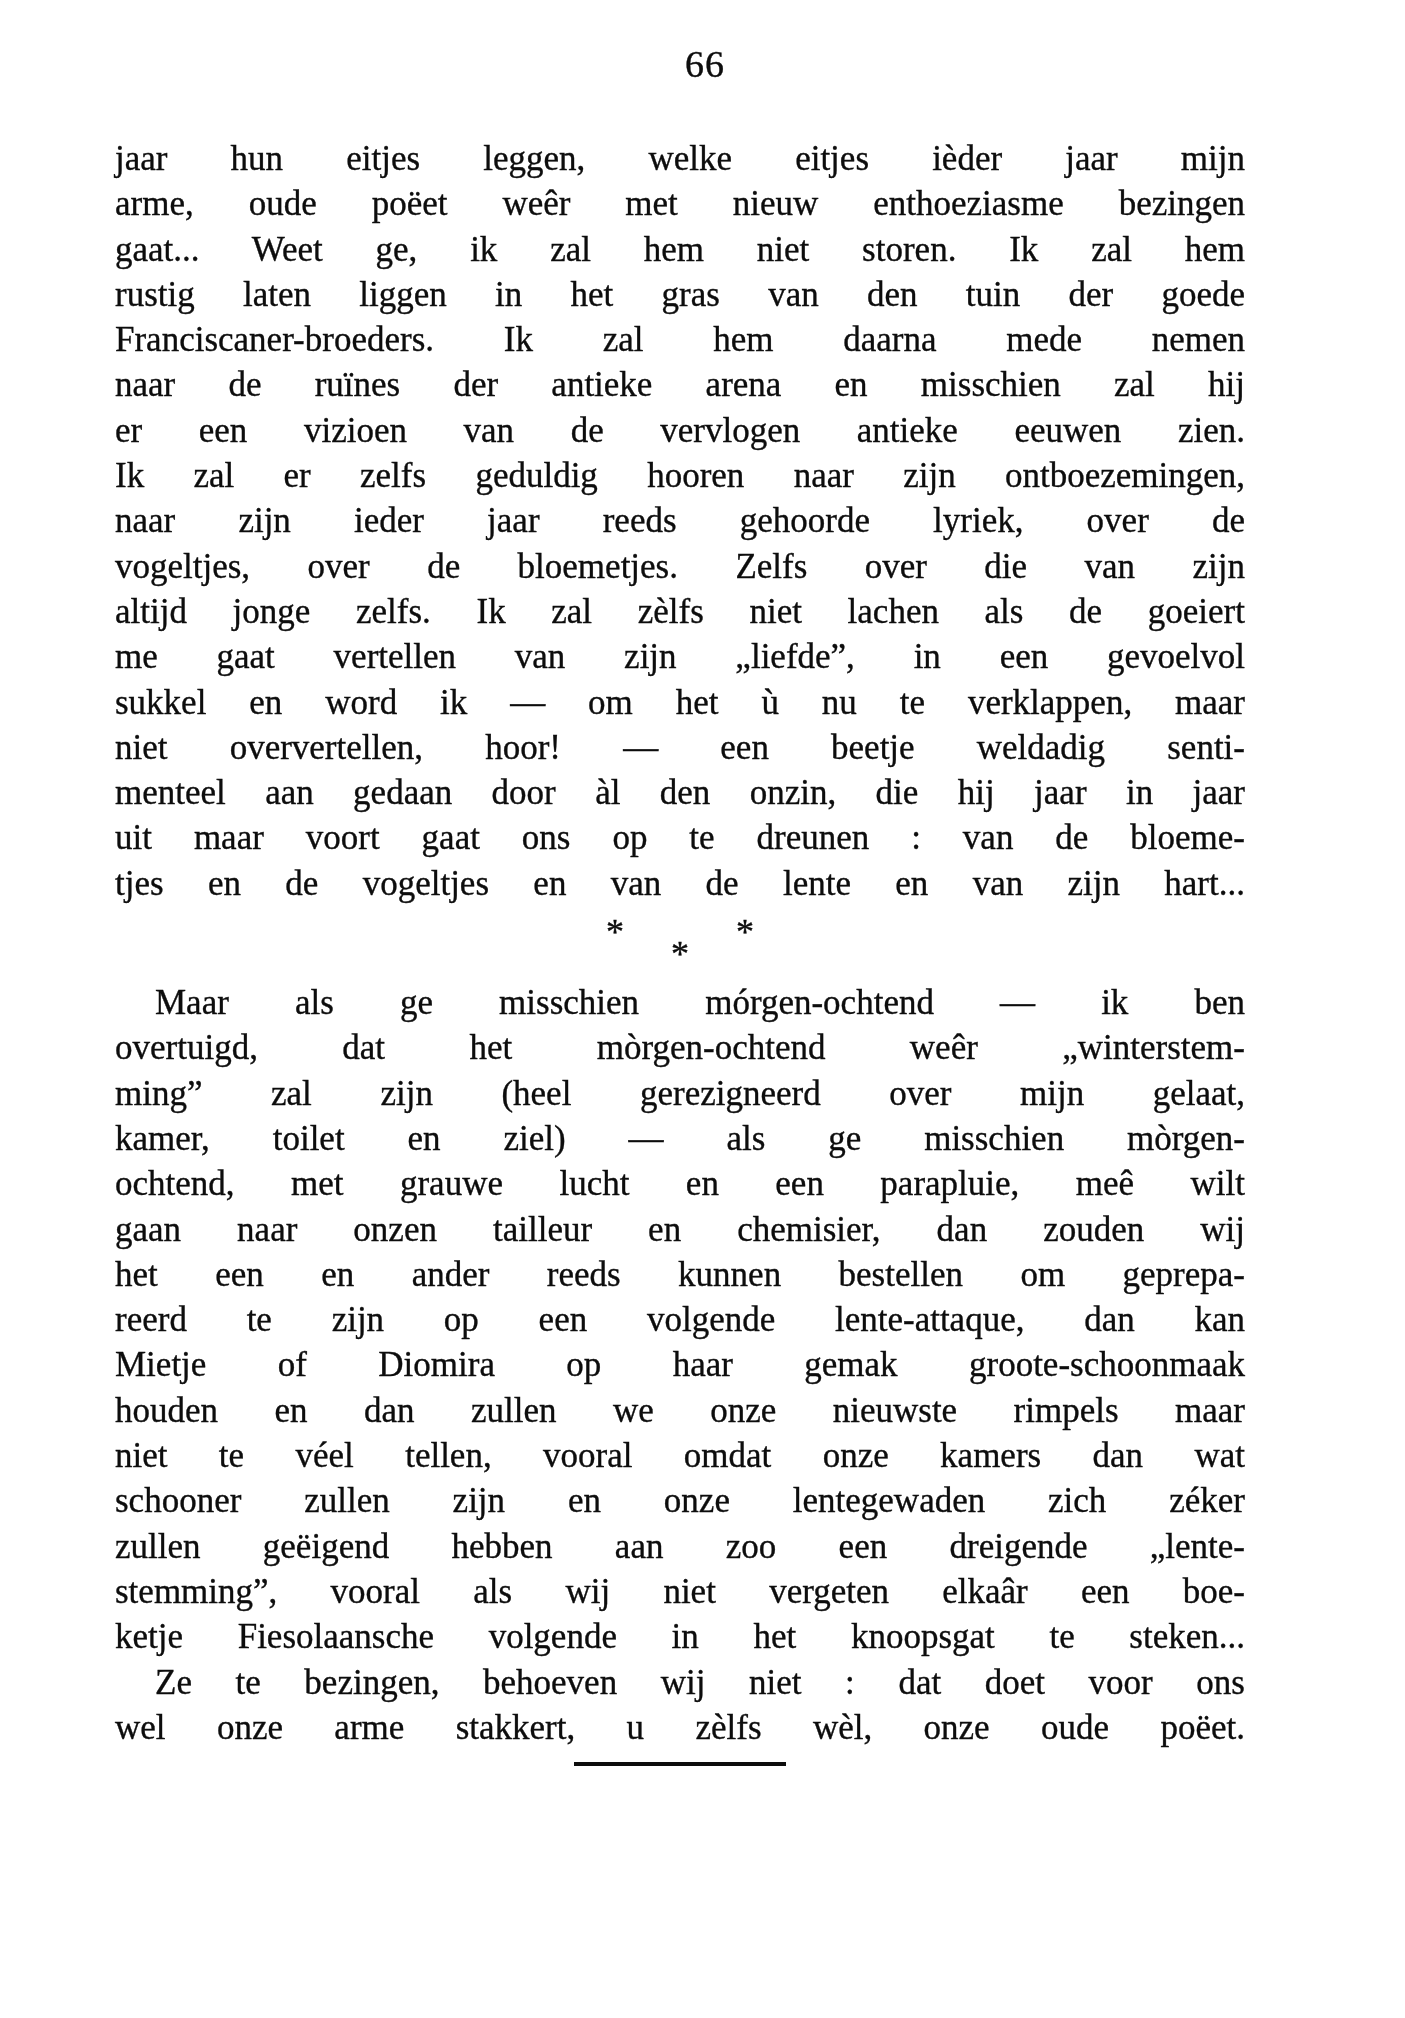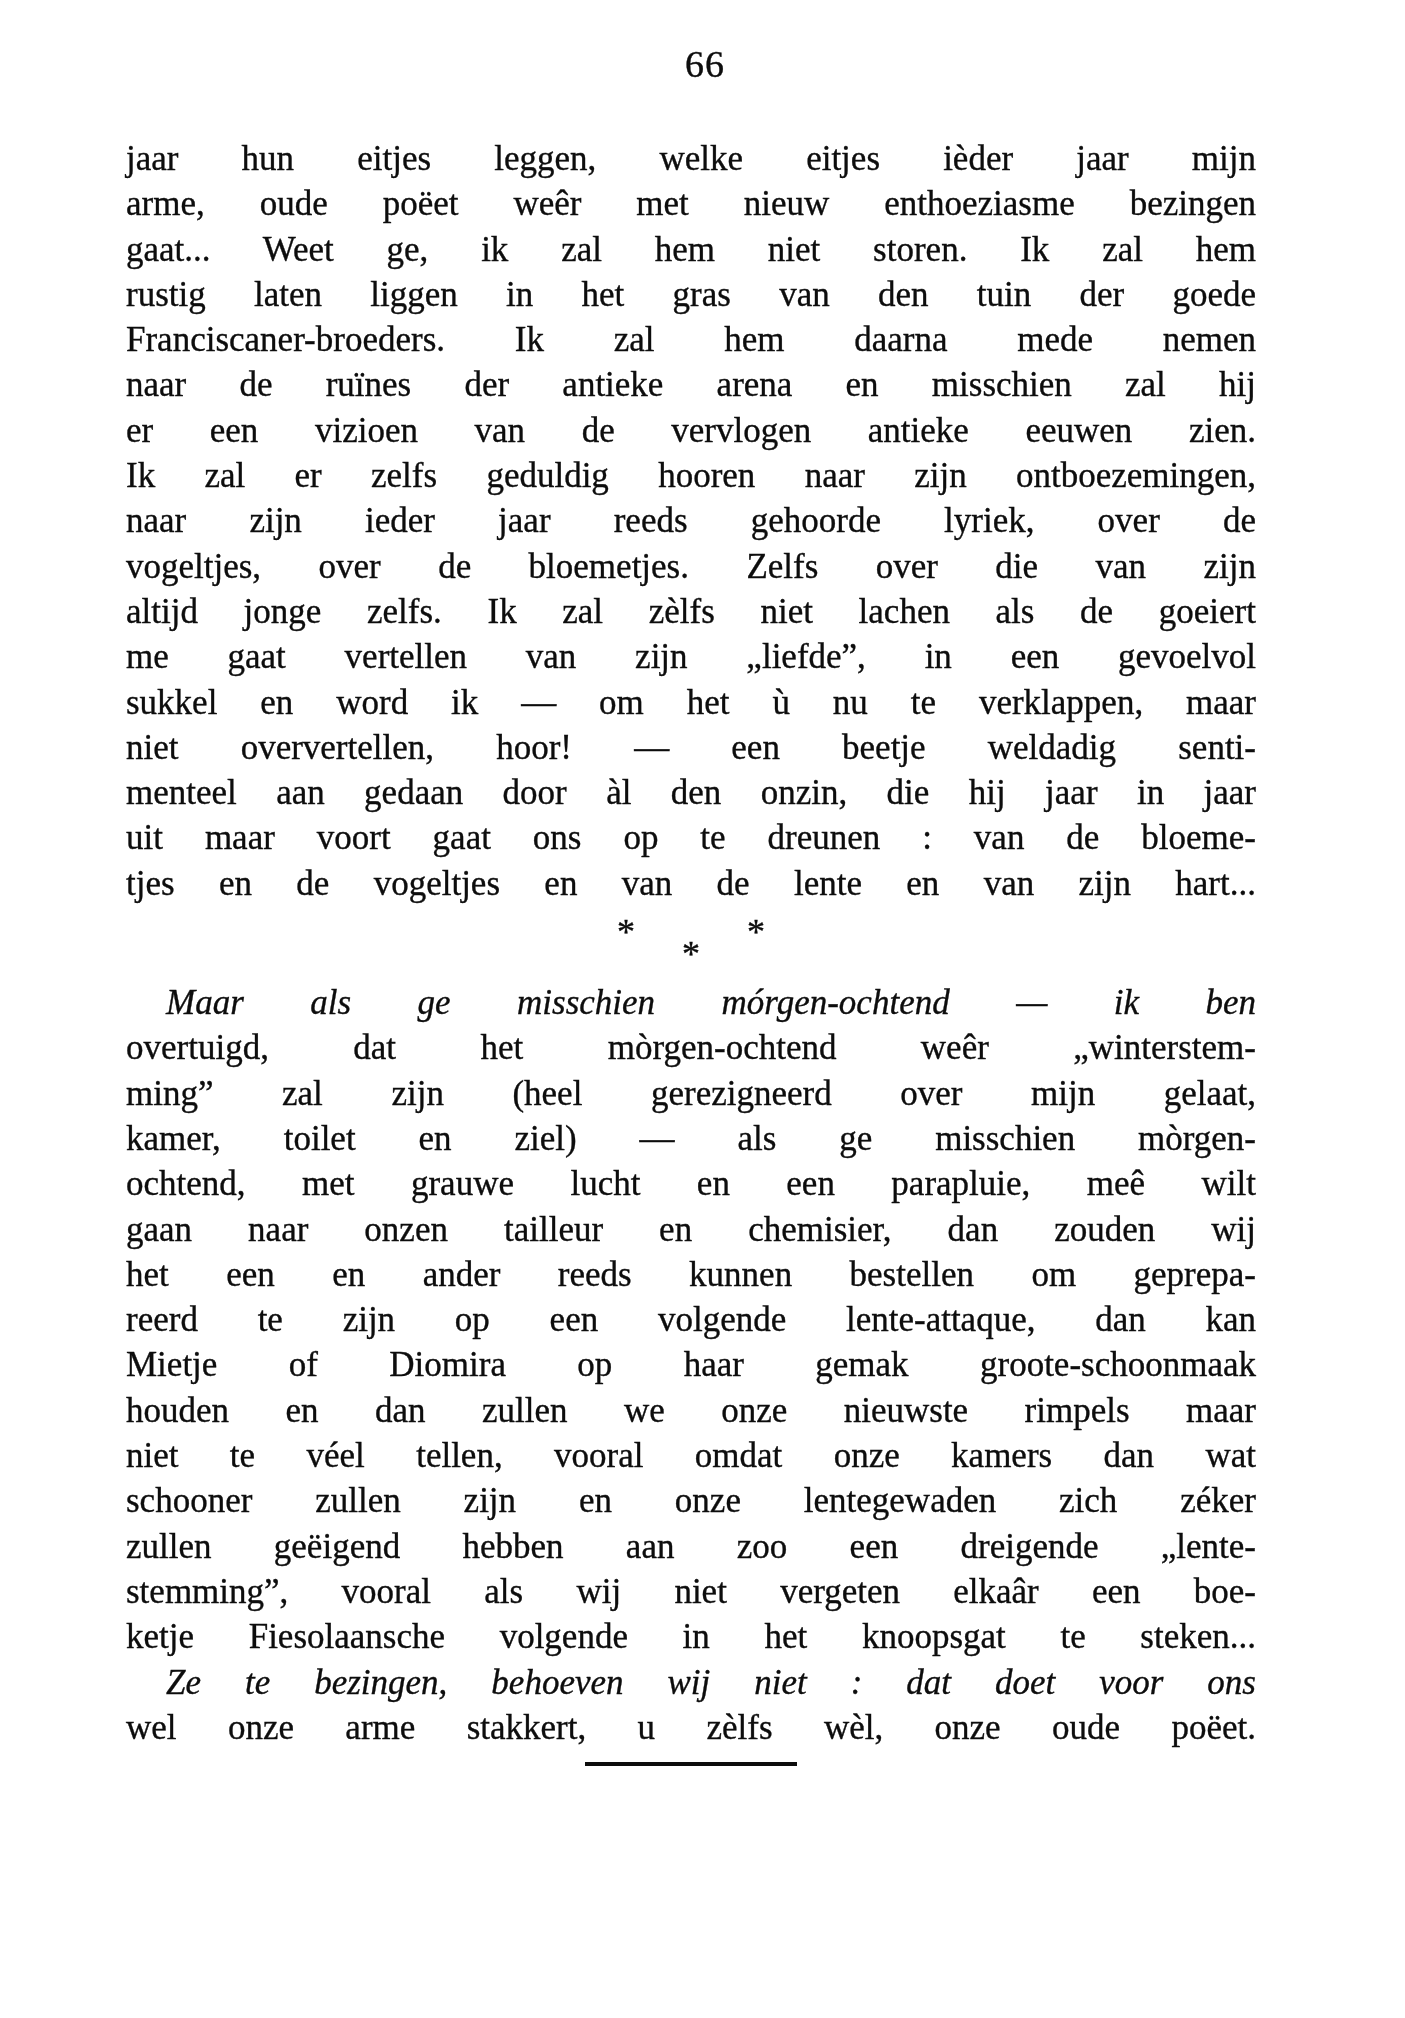--- a/index.html
+++ b/index.html
@@ -26,35 +26,33 @@
     line-height: 44px;
     letter-spacing: 1px;
     -webkit-text-stroke: 0.4px currentColor;
   }
   .text-block {
     position: absolute;
     top: 136px;
     left: 115px;
     width: 1130px;
     font-size: 35px;
-    margin-left: 11px;
     -webkit-text-stroke: 0.35px currentColor;
   }
   .paragraph { margin: 0; }
   .line {
     line-height: 45.3px;
     height: 45.3px;
     text-align: justify;
     text-align-last: justify;
     word-spacing: 2px;
     white-space: nowrap;
   }
   .line.first-indent {
     padding-left: 40px;
-    font-style: italic;
   }
   .dinkus {
     position: relative;
     width: 148px;
     height: 66px;
     margin: 8px auto 0 auto;
     font-size: 36px;
     -webkit-text-stroke: 0.4px currentColor;
   }
   .dinkus .star { position: absolute; line-height: 36px; }

